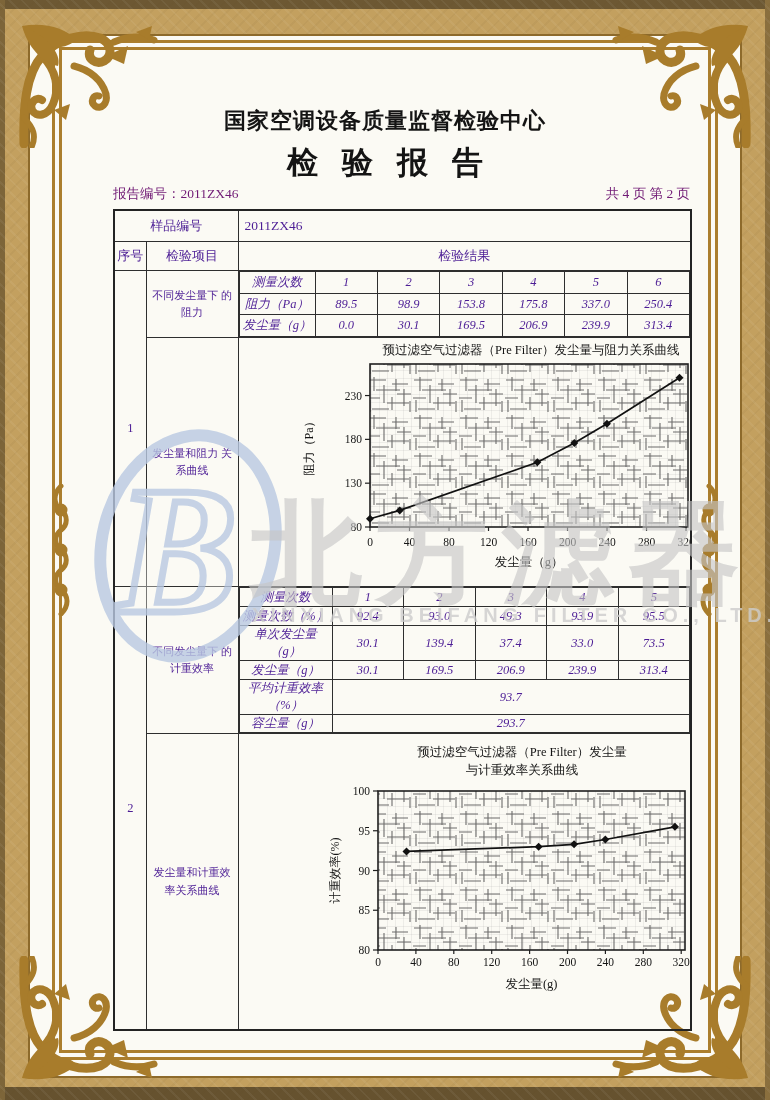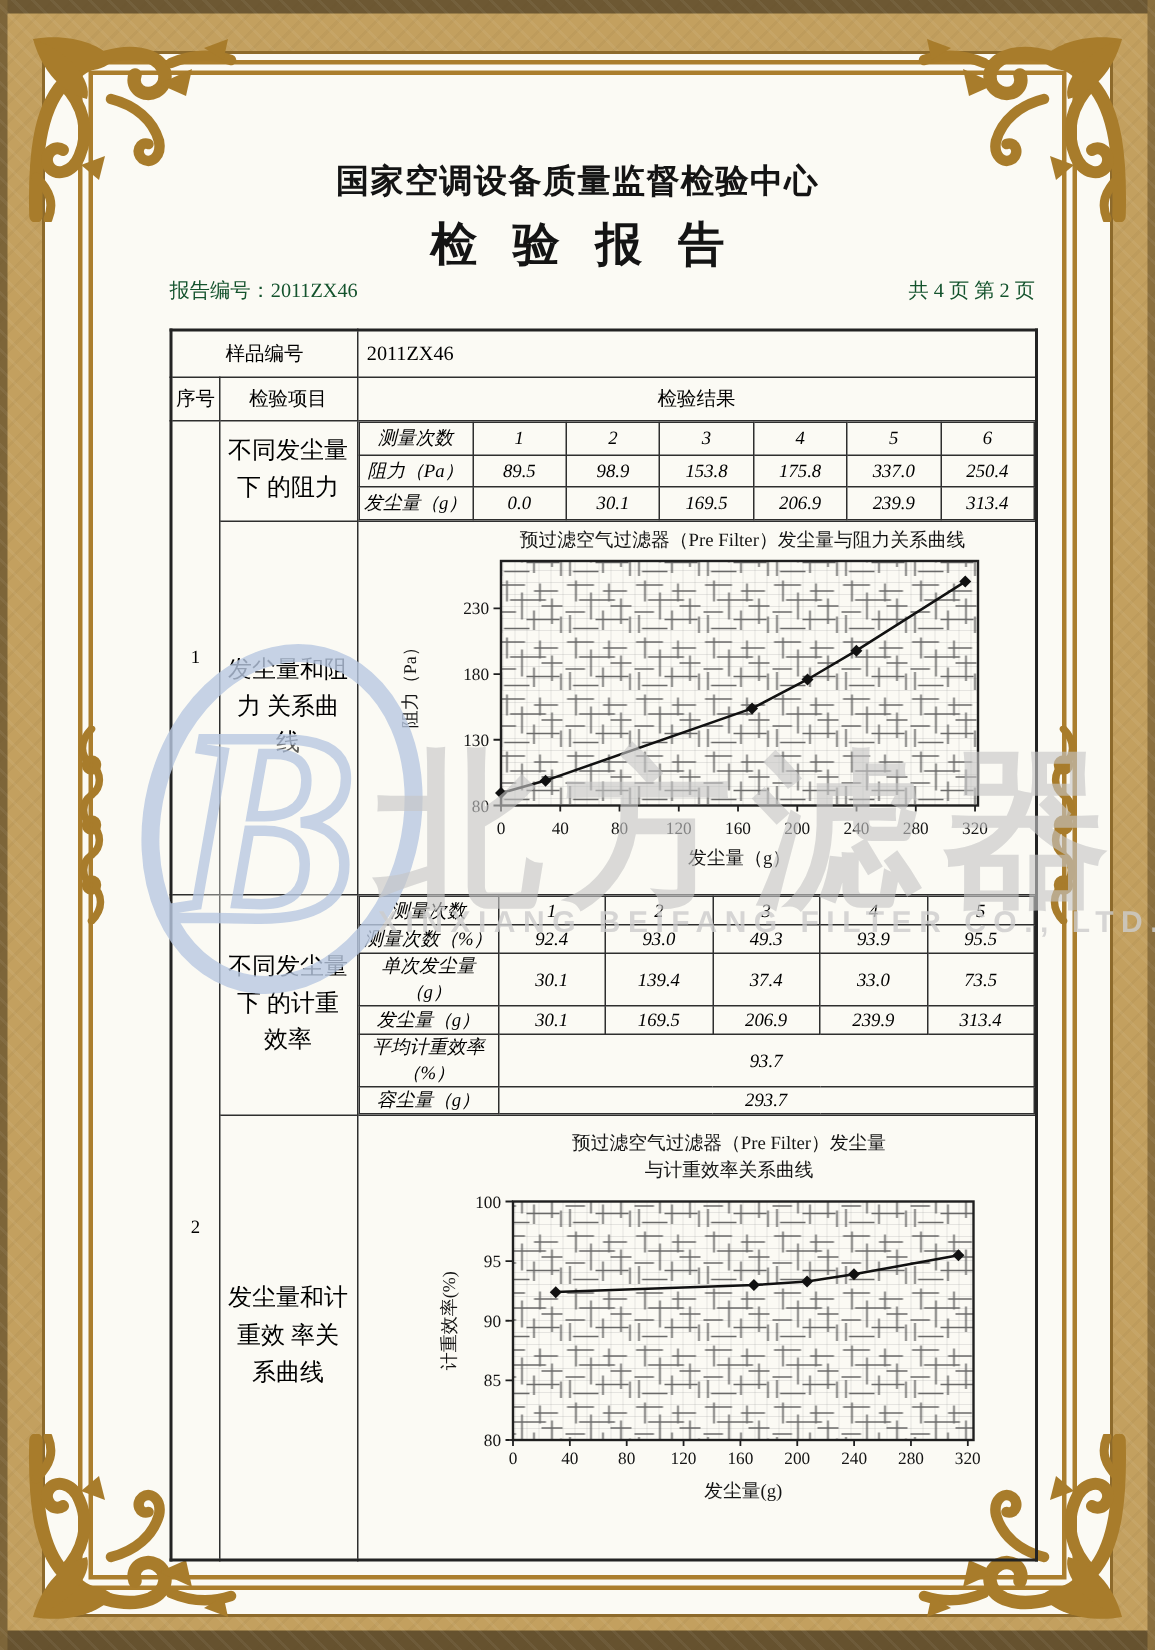--- a/index.html
+++ b/index.html
@@ -36,40 +36,40 @@
   .scroll.left{left:48px;}
   .scroll.right{right:48px;transform:scaleX(-1);}
   
   .center-name{position:absolute;left:0;top:72px;width:714px;text-align:center;z-index:10;
     font-family:"Liberation Sans","DejaVu Sans",sans-serif;
     font-size:22px;font-weight:bold;letter-spacing:1px;color:#141414;}
   .report-title{position:absolute;left:0;top:108px;width:714px;text-align:center;z-index:10;
     font-family:"Liberation Sans","DejaVu Sans",sans-serif;
     font-size:31px;font-weight:bold;letter-spacing:24px;text-indent:24px;color:#141414;}
   .meta-row{position:absolute;left:85px;top:151px;width:577px;z-index:10;
-    display:flex;justify-content:space-between;font-size:13.5px;color:#14532d;}
-  
-  .main-table{position:absolute;left:85px;top:185px;z-index:10;
+    display:flex;justify-content:space-between;font-size:13.5px;color:#701a75;}
+  
+  .main-table{position:absolute;left:85px;top:175px;z-index:10;
     border-collapse:collapse;table-layout:fixed;width:577px;
-    font-size:12.5px;color:#000000;border-radius:22px;}
+    font-size:12.5px;color:#4c1d95;border-radius:22px;}
   .main-table td{border:1px solid #2e2e2e;text-align:center;vertical-align:middle;
     padding:0;overflow:hidden;}
   .main-table{border:2px solid #232323;}
   td.sample-label{height:30px;font-size:13px;}
   td.sample-value{text-align:left;padding-left:6px;font-size:13.5px;}
   td.head{height:28px;font-size:13px;}
-  td.item-cell{font-size:16px;line-height:1.55;padding:0 4px;}
+  td.item-cell{font-size:11px;line-height:1.55;padding:0 4px;}
   td.sub-cell{padding:0;vertical-align:top;font-style:italic;}
   td.chart-cell{padding:0;vertical-align:top;}
   .sub-table{border-collapse:collapse;table-layout:fixed;width:100%;
     font-size:12.5px;}
   .sub-table td{border:1px solid #2e2e2e;text-align:center;vertical-align:middle;padding:0;}
   .sub-table tr{height:21px;}
   .t2 tr{height:18px;}
-  .chart-box{position:relative;width:100%;}
+  .chart-box{position:relative;width:100%;margin-left:36px;}
   .chart-box svg{display:block;}
   
   .watermark{position:absolute;inset:0;z-index:40;pointer-events:none;}
   .wm-logo{position:absolute;left:60px;top:390px;opacity:.8;}
   .wm-cn{position:absolute;left:222px;top:458px;width:520px;
     font-family:"Liberation Sans","DejaVu Sans",sans-serif;
     font-size:112px;font-weight:bold;letter-spacing:14px;line-height:1.1;
     color:#c6c6c6;opacity:.62;white-space:nowrap;}
   .wm-en{position:absolute;left:224px;top:570px;width:520px;
     font-family:"Liberation Sans","DejaVu Sans",sans-serif;

